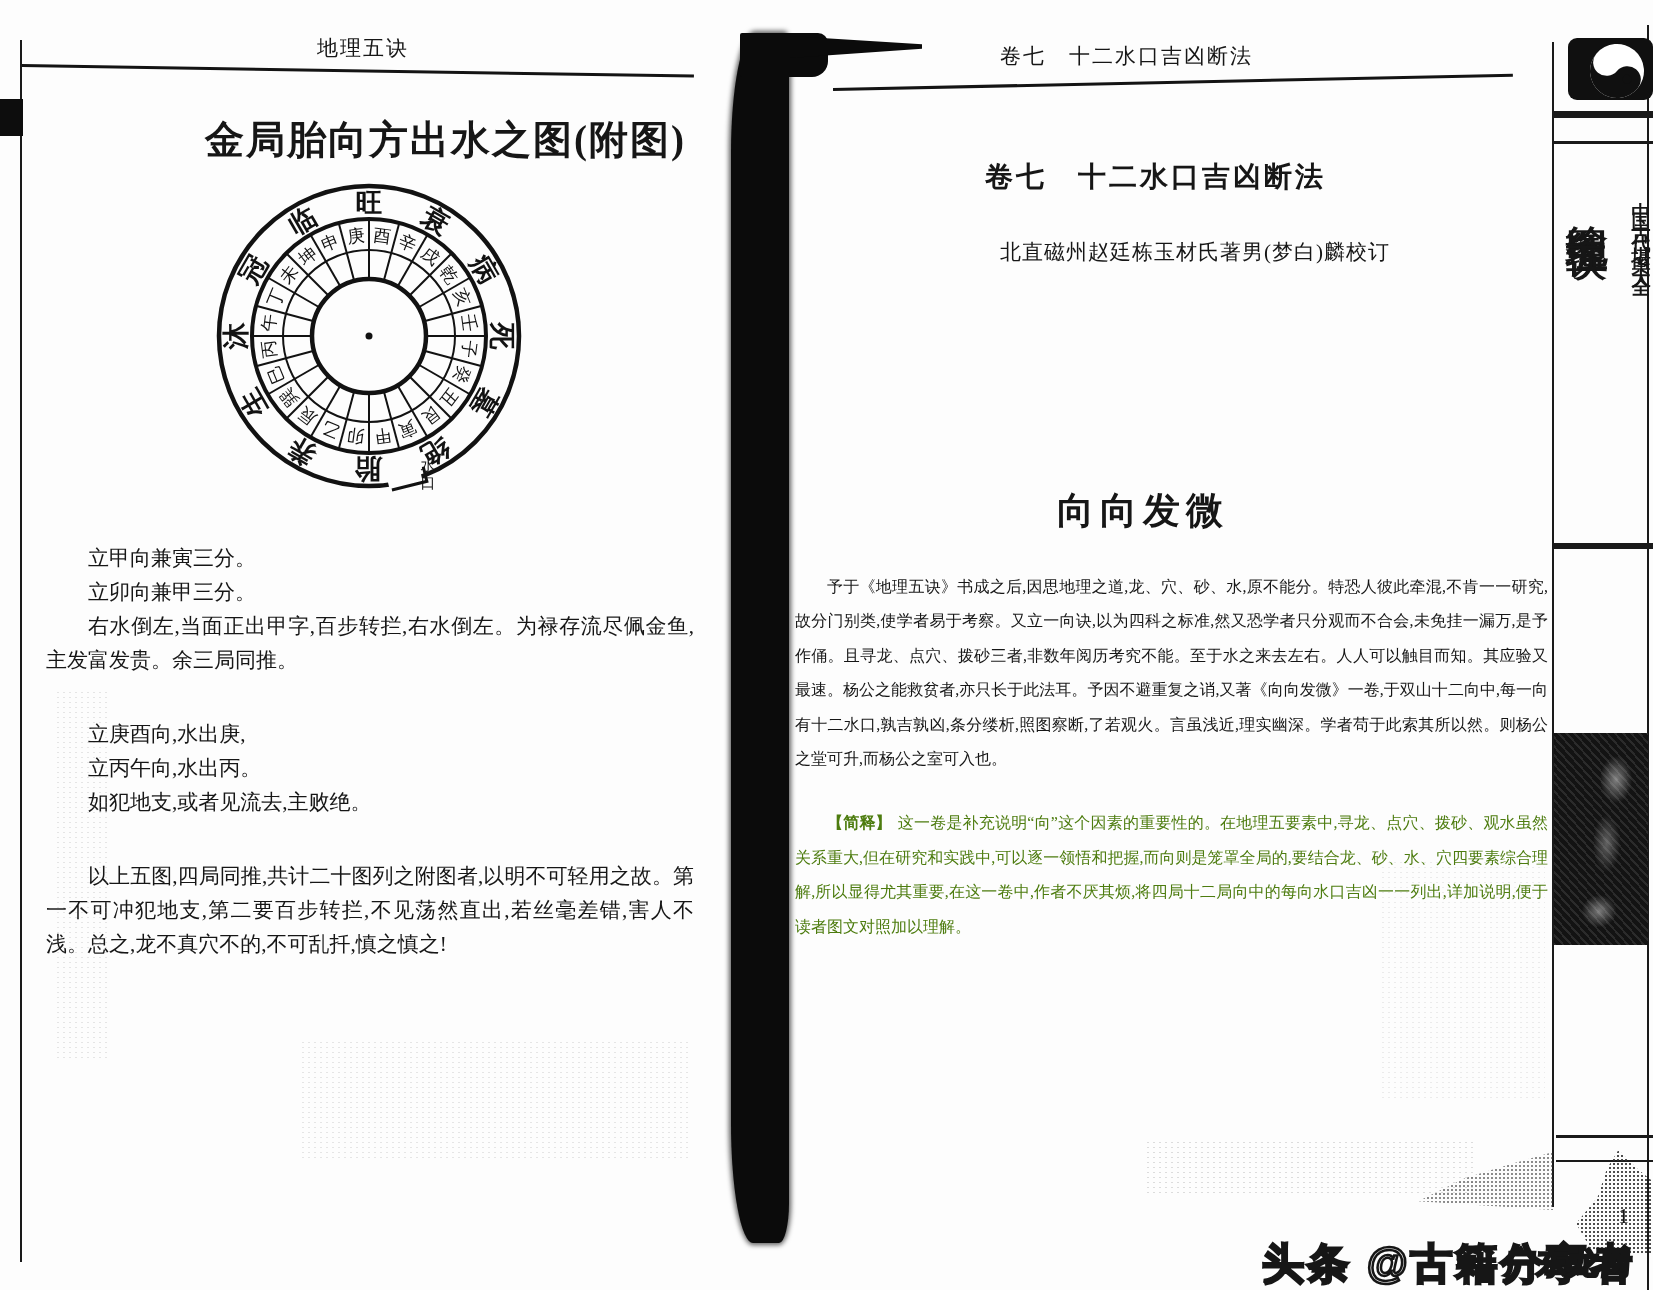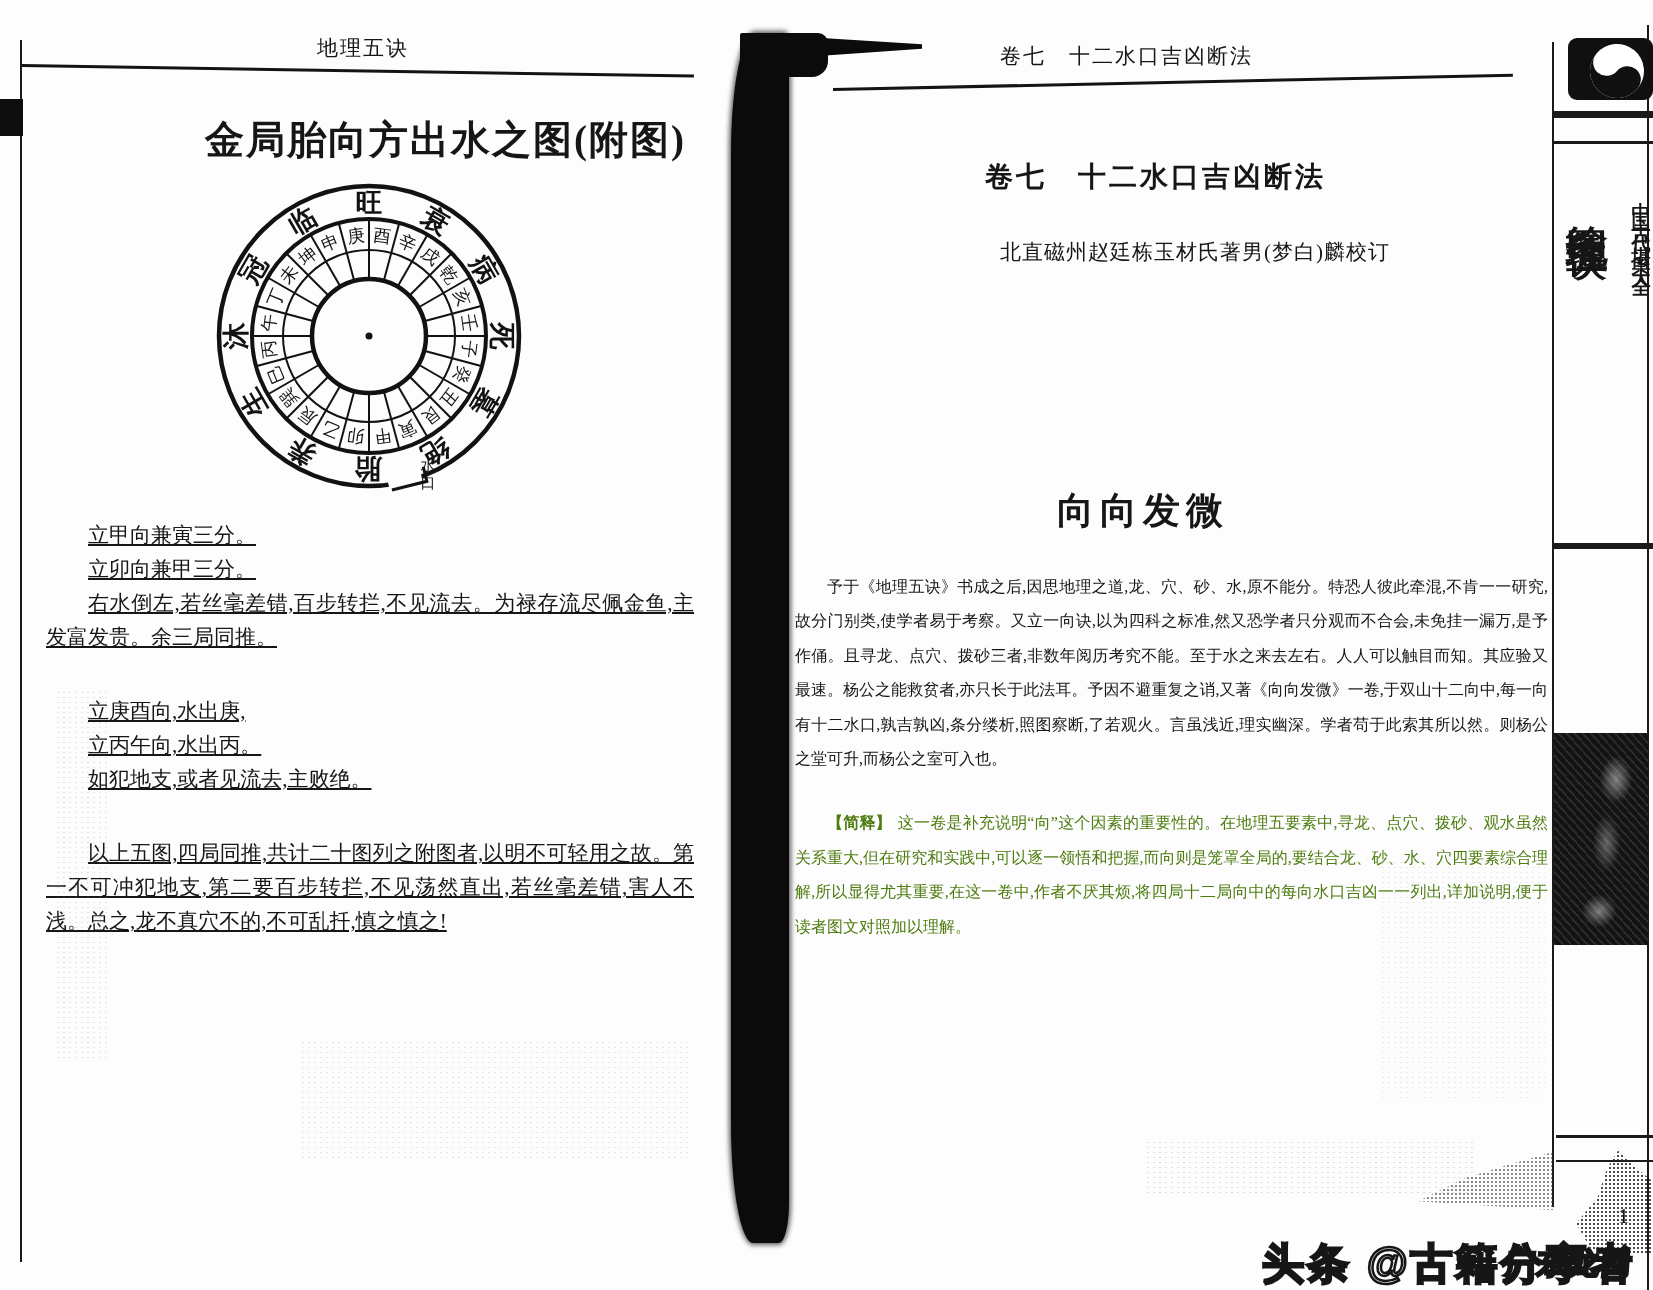--- a/index.html
+++ b/index.html
@@ -256,25 +256,25 @@
           </g>
           <g transform="rotate(166 187 166)">
             <rect x="170" y="7" width="34" height="18" fill="#fdfdfd"></rect>
             <path d="M 166 26 L 166 11 L 202 11" fill="none" stroke="#121212" stroke-width="3"></path>
           </g>
           <text x="246" y="300" text-anchor="middle" font-size="15" fill="#121212" font-family="Liberation Serif, DejaVu Serif, serif">水</text>
           <text x="246" y="318" text-anchor="middle" font-size="15" fill="#121212" font-family="Liberation Serif, DejaVu Serif, serif">口</text>
         </svg>
     </div>
 
-    <div class="abs textcol" style="left:46px;top:518px;width:648px;text-decoration:underline;">
+    <div class="abs textcol" style="left:46px;top:541px;width:648px;">
       <div class="block">
           <p>立甲向兼寅三分。</p>
           <p>立卯向兼甲三分。</p>
-          <p>右水倒左,若丝毫差错,百步转拦,不见流去。为禄存流尽佩金鱼,主发富发贵。余三局同推。</p>
+          <p>右水倒左,当面正出甲字,百步转拦,右水倒左。为禄存流尽佩金鱼,主发富发贵。余三局同推。</p>
         </div>
       <div class="block">
           <p>立庚酉向,水出庚,</p>
           <p>立丙午向,水出丙。</p>
           <p>如犯地支,或者见流去,主败绝。</p>
         </div>
       <div class="block">
           <p>以上五图,四局同推,共计二十图列之附图者,以明不可轻用之故。第一不可冲犯地支,第二要百步转拦,不见荡然直出,若丝毫差错,害人不浅。总之,龙不真穴不的,不可乱扦,慎之慎之!</p>
         </div>
     </div>

